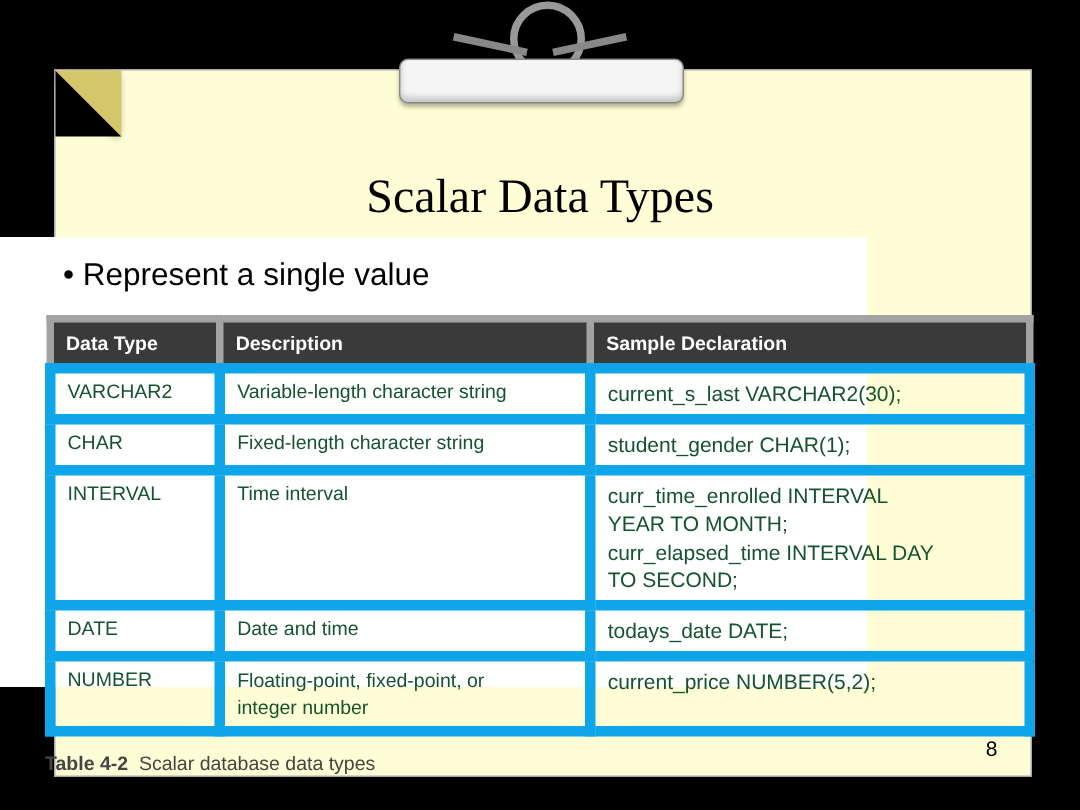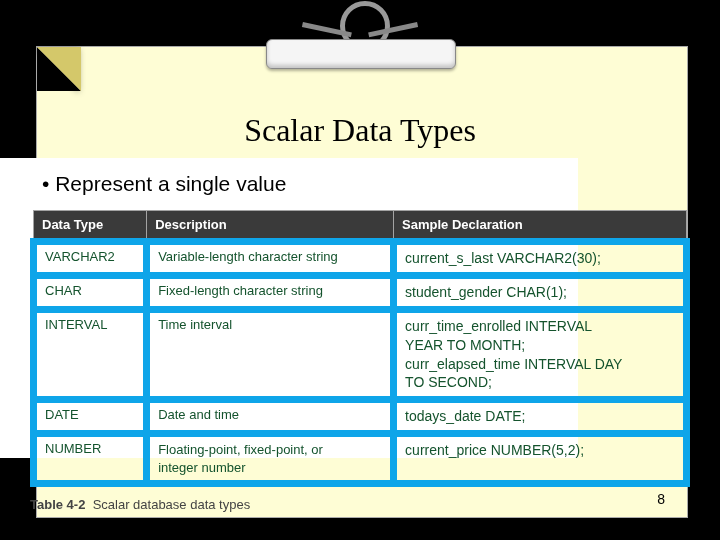--- a/index.html
+++ b/index.html
@@ -112,21 +112,21 @@
   table.data {
     width: 660px;
     border-collapse: collapse;
     font-size: 13px;
   }
   table.data th {
     background: #3a3a3a;
     color: #fff;
     text-align: left;
     padding: 6px 8px;
-    border: 1px solid #a3a3a3;
+    border: 5px solid #a3a3a3;
     font-weight: bold;
   }
   table.data td {
     border: 7px solid #0ea5e9;
     padding: 4px 8px;
     vertical-align: top;
     color: #14532d;
   }
   td.mono {
     font-family: Liberation Sans, sans-serif;

